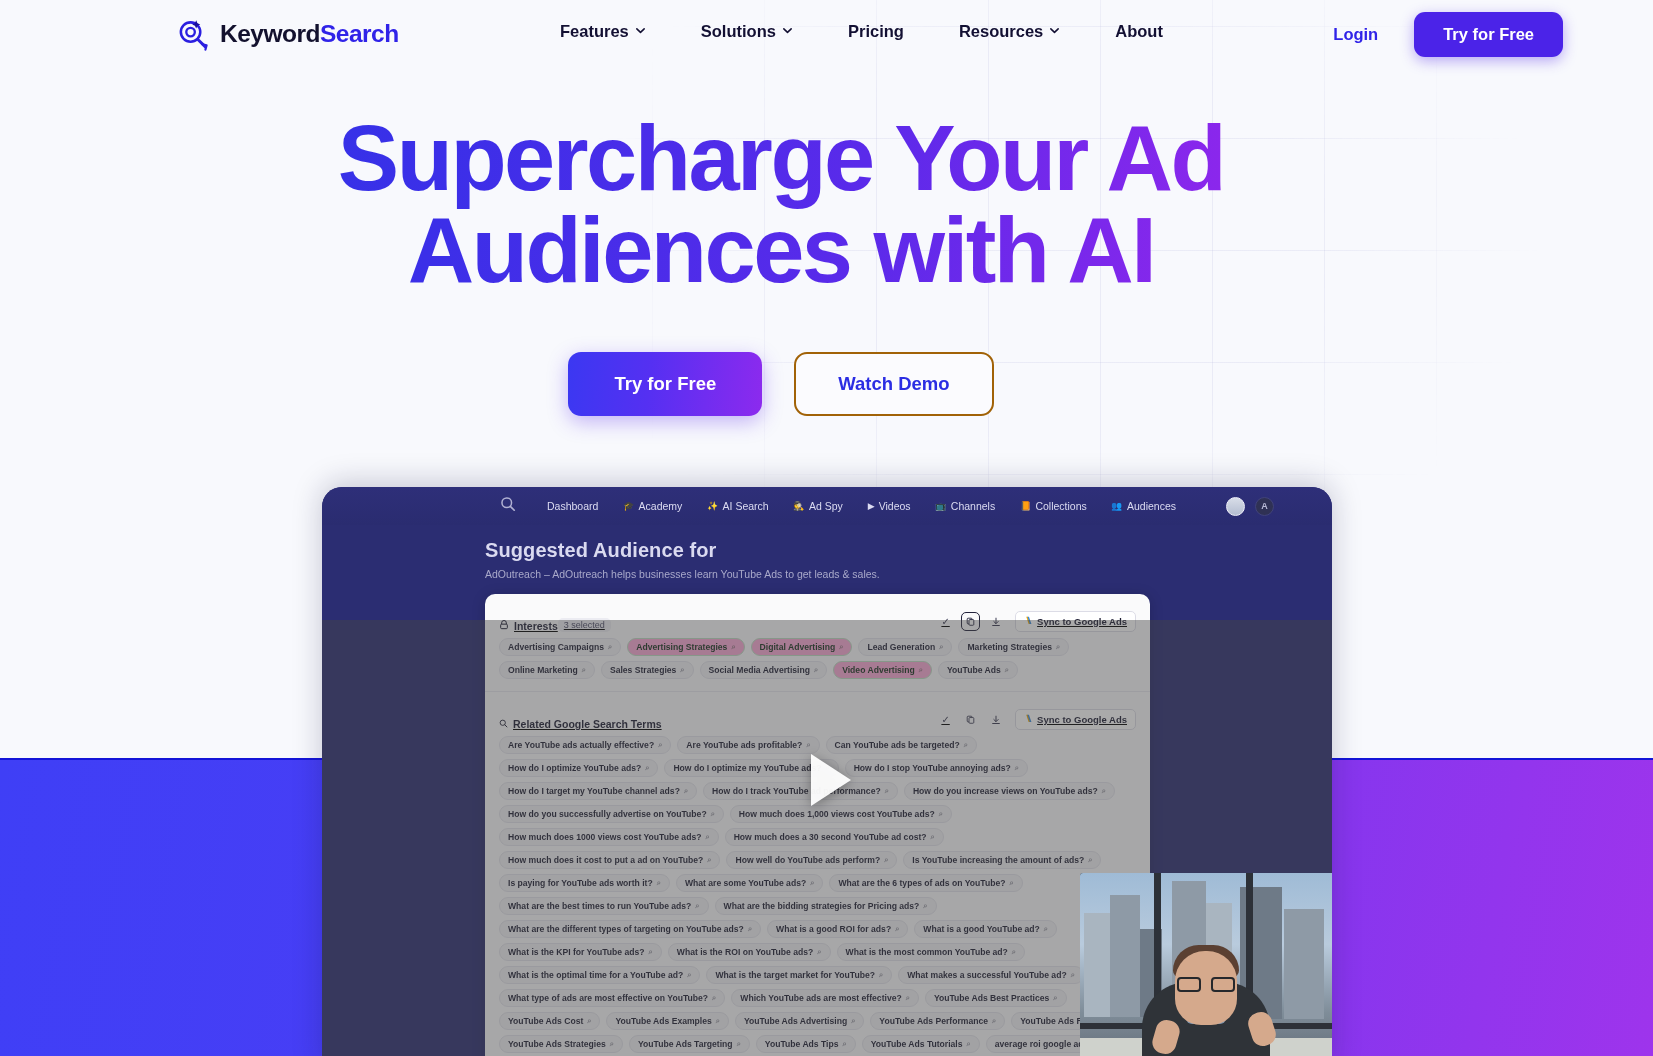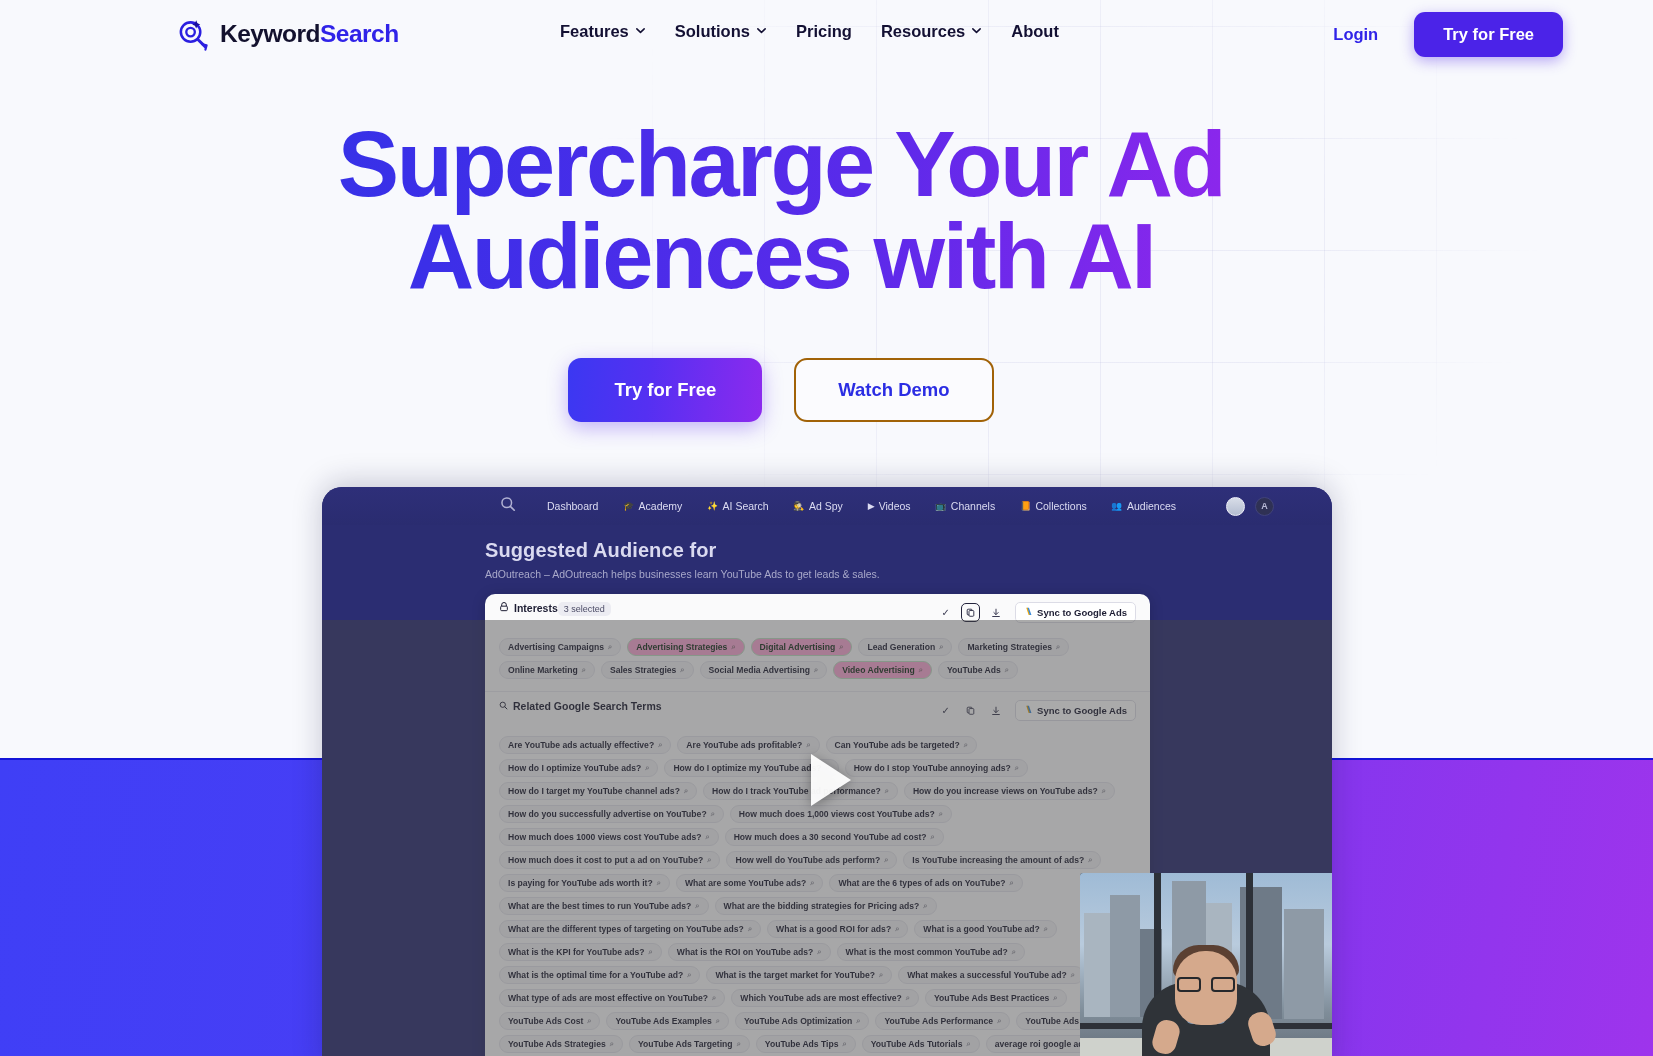--- a/index.html
+++ b/index.html
@@ -40,41 +40,41 @@
     display:flex; align-items:center; z-index:40;
   }
   #brand { position:absolute; left:176px; top:18px; display:flex; align-items:center; gap:11px; }
   #brand .logo-mark { width:33px; height:33px; }
   #brand .wordmark { font-size:24.5px; font-weight:700; letter-spacing:-0.5px; line-height:1; }
   #brand .wm-dark { color:#13112e; }
   #brand .wm-blue { color:#3023e8; }
 
   #nav-links {
     position:absolute; left:560px; top:22px;
-    display:flex; align-items:flex-end; gap:29px;
+    display:flex; align-items:flex-end; gap:55px;
   }
   .nav-link {
     display:flex; align-items:center; gap:6px;
     font-size:16.5px; font-weight:600; color:#131033;
     cursor:pointer; white-space:nowrap;
   }
   .chev { display:inline-block; width:11px; height:11px; position:relative; top:-1px; }
   .chev svg { display:block; }
 
   #nav-right { position:absolute; right:48px; top:12px; display:flex; align-items:center; gap:36px; }
   #login-link { font-size:16.5px; font-weight:700; color:#3023e8; cursor:pointer; }
   #try-free-nav {
     font-size:16.5px; font-weight:700; color:#fff;
     background:#4b23e8; border:none; border-radius:11px;
     padding:13px 29px; cursor:pointer;
     box-shadow:0 4px 14px rgba(75,35,232,0.38);
   }
 
   
-  #hero { position:absolute; left:0; top:118px; width:1562px; text-align:center; z-index:30; }
+  #hero { position:absolute; left:0; top:112px; width:1562px; text-align:center; z-index:30; }
   #headline {
     font-size:92px; line-height:1.0; font-weight:800; letter-spacing:-2.5px;
     background:linear-gradient(97deg,#2b39e6 0%,#3b2fe8 28%,#5a2aea 55%,#8c27ec 78%,#a825ee 100%);
     -webkit-background-clip:text; background-clip:text;
     -webkit-text-fill-color:transparent; color:transparent;
     padding:0 180px;
   }
   #hero-buttons { margin-top:56px; display:flex; justify-content:center; gap:32px; }
   #btn-try-free-hero {
     font-size:18.5px; font-weight:700; color:#fff;
@@ -127,21 +127,21 @@
   #app-title { font-size:20px; font-weight:700; color:#dadaf0; letter-spacing:.1px; }
   #app-subtitle { font-size:10.5px; color:#a9a9ca; margin-top:6px; }
 
   
   #app-card {
     position:absolute; left:163px; top:107px; width:665px; height:478px;
     background:#fafafb; border-radius:10px 10px 0 0; overflow:hidden;
     box-shadow:0 2px 14px rgba(0,0,0,0.18);
   }
   .card-section { padding:8px 14px 0 14px; }
-  .section-header { display:flex; align-items:flex-start; height:30px; }
+  .section-header { display:flex; align-items:flex-end; height:30px;text-decoration:underline; }
   .section-title {
     display:flex; align-items:center; gap:5px;
     font-size:10.5px; font-weight:700; color:#1d1d33;
   }
   .count-badge {
     font-size:9px; color:#4c4c66; background:#ececf2;
     padding:2px 6px; border-radius:5px; margin-left:0;
   }
   .section-actions { margin-left:auto; display:flex; align-items:center; gap:6px; }
   .act-btn {
@@ -595,21 +595,21 @@
             </span>
             <span class="tag">
               <span>YouTube Ads Cost</span>
               <span class="mg">⌕</span>
             </span>
             <span class="tag">
               <span>YouTube Ads Examples</span>
               <span class="mg">⌕</span>
             </span>
             <span class="tag">
-              <span>YouTube Ads Optimization</span>
+              <span>YouTube Ads Advertising</span>
               <span class="mg">⌕</span>
             </span>
             <span class="tag">
               <span>YouTube Ads Performance</span>
               <span class="mg">⌕</span>
             </span>
             <span class="tag">
               <span>YouTube Ads ROI</span>
               <span class="mg">⌕</span>
             </span>

